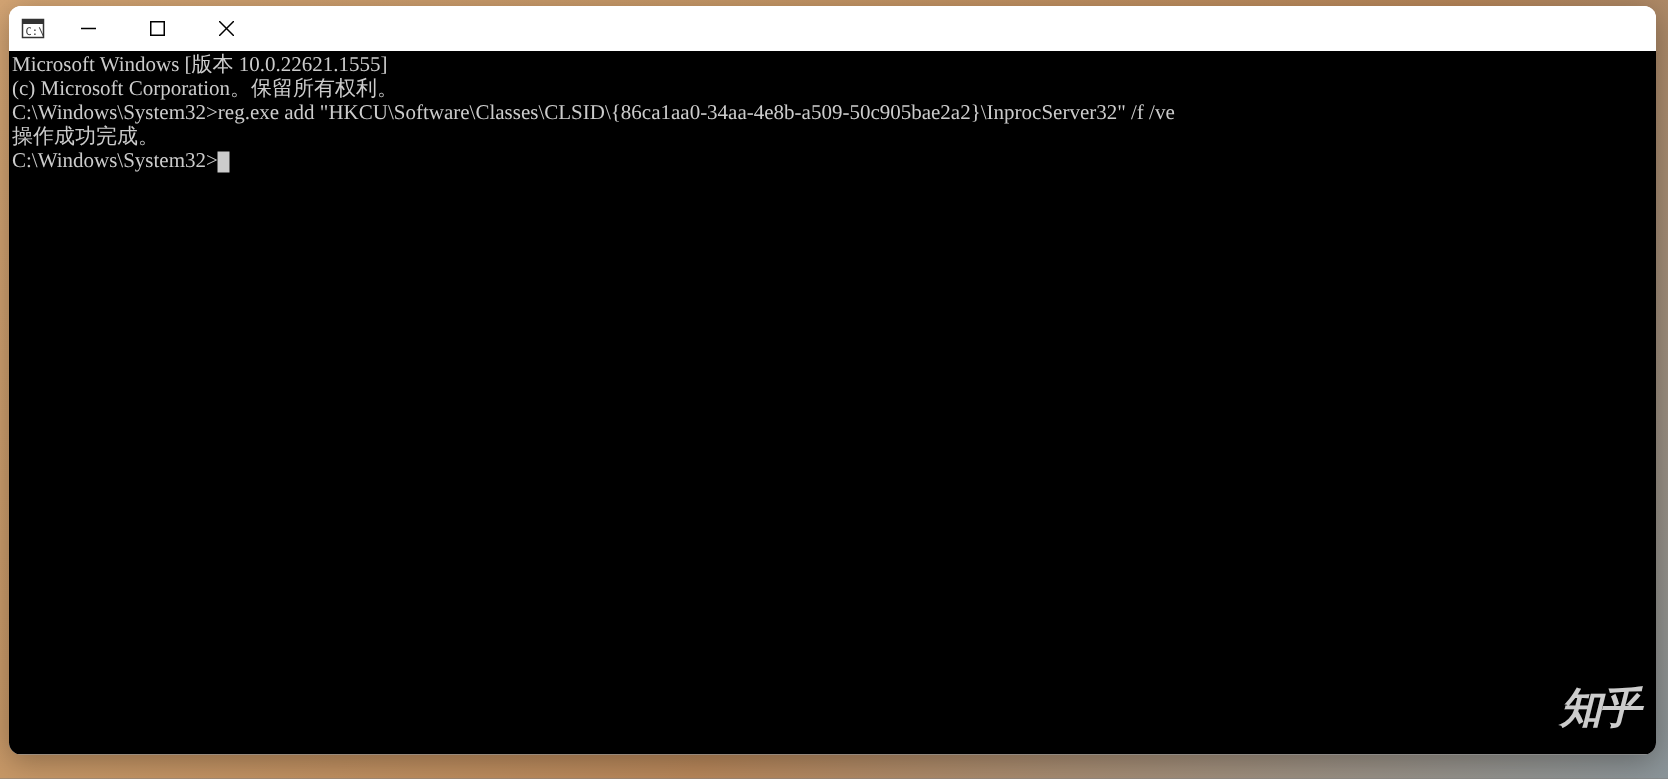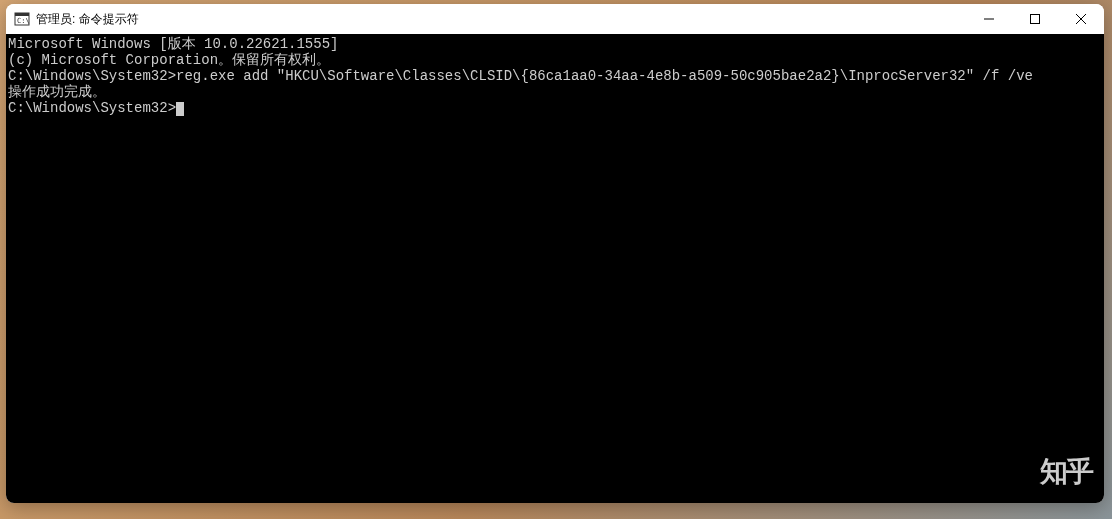--- a/index.html
+++ b/index.html
@@ -66,21 +66,21 @@
       color: #000000;
     }
     .window-control svg {
       width: 10px;
       height: 10px;
     }
     .terminal {
       flex: 1;
       background: #000000;
       color: #cccccc;
-      font-family: Liberation Mono, monospace;
+      font-family: Liberation Serif, serif;
       font-size: 14px;
       line-height: 16px;
       padding: 2px 0 0 2px;
       white-space: pre-wrap;
       word-break: break-all;
       overflow: hidden;
       letter-spacing: 0;
     }
     .terminal-line {
       display: block;
@@ -100,40 +100,40 @@
       position: absolute;
       right: 20px;
       bottom: 28px;
       display: flex;
       align-items: flex-start;
       gap: 10px;
       color: rgba(255,255,255,0.8);
       font-size: 26px;
       font-weight: 500;
       pointer-events: none;
+      font-style: italic;
     }
     .watermark-logo {
       font-weight: bold;
       font-size: 28px;
       letter-spacing: -2px;
     }
   </style>
 </head>
 <body>
 
 <div class="window">
   <div class="titlebar">
     <span class="titlebar-icon">
       <svg viewBox="0 0 16 16">
         <rect x="1" y="2" width="14" height="12" fill="none" stroke="#333" stroke-width="1"></rect>
         <rect x="1" y="2" width="14" height="3" fill="#333"></rect>
         <text x="3" y="12" font-size="7" fill="#333" font-family="monospace">C:\</text>
       </svg>
     </span>
-    <span class="titlebar-text">管理员: 命令提示符</span>
     <div class="window-controls">
       <div class="window-control">
         <svg viewBox="0 0 10 10">
             <line x1="0" y1="5" x2="10" y2="5" stroke="#000" stroke-width="1"></line>
           </svg>
       </div>
       <div class="window-control">
         <svg viewBox="0 0 10 10">
             <rect x="0.5" y="0.5" width="9" height="9" fill="none" stroke="#000" stroke-width="1"></rect>
           </svg>

